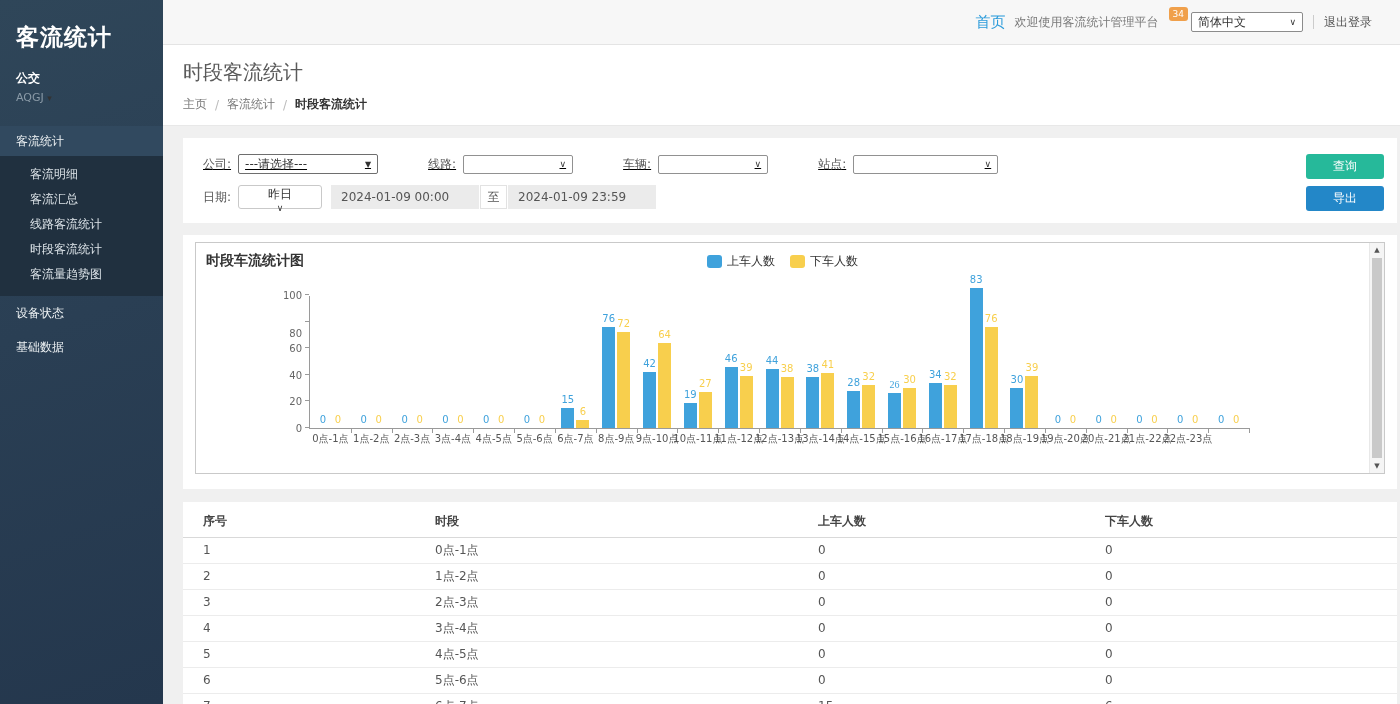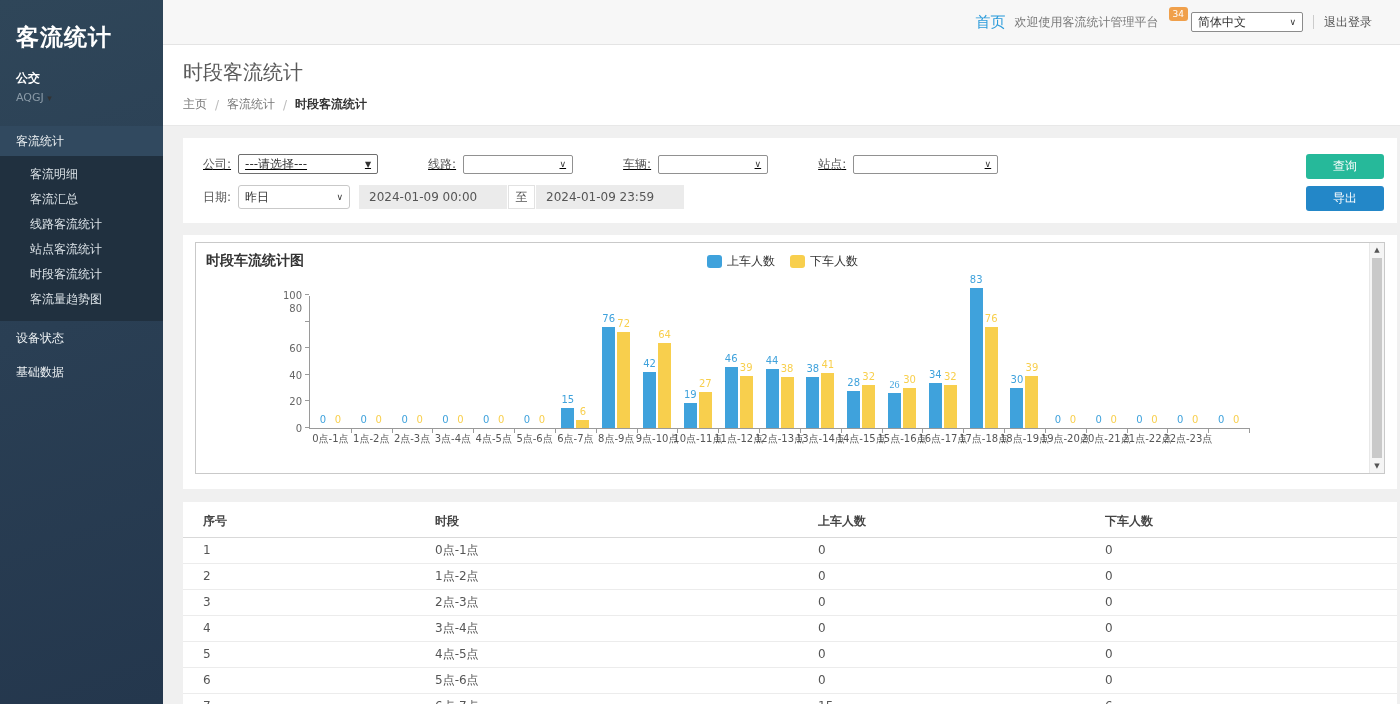--- a/index.html
+++ b/index.html
@@ -51,21 +51,21 @@
   .filter-row { display: flex; align-items: center; }
   .filter-row + .filter-row { margin-top: 11px; }
   .fgroup { display: flex; align-items: center; margin-right: 50px; text-decoration: underline; }
   .f-label { font-size: 12px; color: #555; margin-right: 7px; white-space: nowrap; }
   .sel { border: 1px solid #919191; background: #fff; height: 19px; display: flex;
     align-items: center; justify-content: space-between; padding: 0 6px; font-size: 12px;
     color: #333; border-radius: 2px; cursor: pointer; }
   .sel-company { width: 140px; height: 20px; border-color: #6e6e6e; }
   .sel-company .chev { font-size: 8px; }
   .sel-line { width: 110px; } .sel-vehicle { width: 110px; } .sel-station { width: 145px; }
-  .sel-date { width: 112px; height: 24px; border-color: #c9c9c9; border-radius: 3px; }
+  .sel-date { width: 84px; height: 24px; border-color: #c9c9c9; border-radius: 3px; flex-direction: column; }
   .date-input { width: 148px; height: 24px; background: #ebebeb; display: flex; align-items: center;
     padding-left: 10px; font-size: 12px; color: #555; margin-left: 9px; }
   .range-sep { width: 27px; height: 24px; background: #fff; border: 1px solid #e2e2e2;
     display: flex; align-items: center; justify-content: center; font-size: 12px; color: #555;
     margin-left: 1px; }
   .date-input.second { margin-left: 1px; }
   .btn { position: absolute; right: 13px; width: 78px; height: 25px; border: none;
     border-radius: 3px; color: #fff; font-size: 12px; cursor: pointer;
     display: flex; align-items: center; justify-content: center; }
   .btn-query { top: 16px; background: #26b99a; }
@@ -118,21 +118,20 @@
         <span>AQGJ</span>
         <span class="chev">▾</span>
       </div>
     </div>
     <div class="menu">
       <div class="menu-parent">客流统计</div>
       <div class="submenu" id="submenu">
           <div class="submenu-item">客流明细</div>
           <div class="submenu-item">客流汇总</div>
           <div class="submenu-item">线路客流统计</div>
-          <div class="submenu-item">站点客流统计</div>
           <div class="submenu-item">时段客流统计</div>
           <div class="submenu-item">客流量趋势图</div>
         </div>
       <div id="other-menu">
           <div class="menu-item">设备状态</div>
           <div class="menu-item">基础数据</div>
         </div>
     </div>
   </div>
 
@@ -452,21 +451,21 @@
                 <span class="ctick"></span>
               </div>
               <span class="cylabel" style="bottom: -6px;">0</span>
               <span class="cydash" style="bottom: 0px;"></span>
               <span class="cylabel" style="bottom: 20.6px;">20</span>
               <span class="cydash" style="bottom: 26.6px;"></span>
               <span class="cylabel" style="bottom: 47.2px;">40</span>
               <span class="cydash" style="bottom: 53.2px;"></span>
               <span class="cylabel" style="bottom: 73.8px;">60</span>
               <span class="cydash" style="bottom: 79.8px;"></span>
-              <span class="cylabel" style="bottom: 114px;">80</span>
+              <span class="cylabel" style="bottom: 89px;">80</span>
               <span class="cydash" style="bottom: 106.4px;"></span>
               <span class="cylabel" style="bottom: 127px;">100</span>
               <span class="cydash" style="bottom: 133px;"></span>
             </div>
           <div class="vscroll">
             <div class="vs-up">▲</div>
             <div class="vs-thumb"></div>
             <div class="vs-down">▼</div>
           </div>
         </div>

